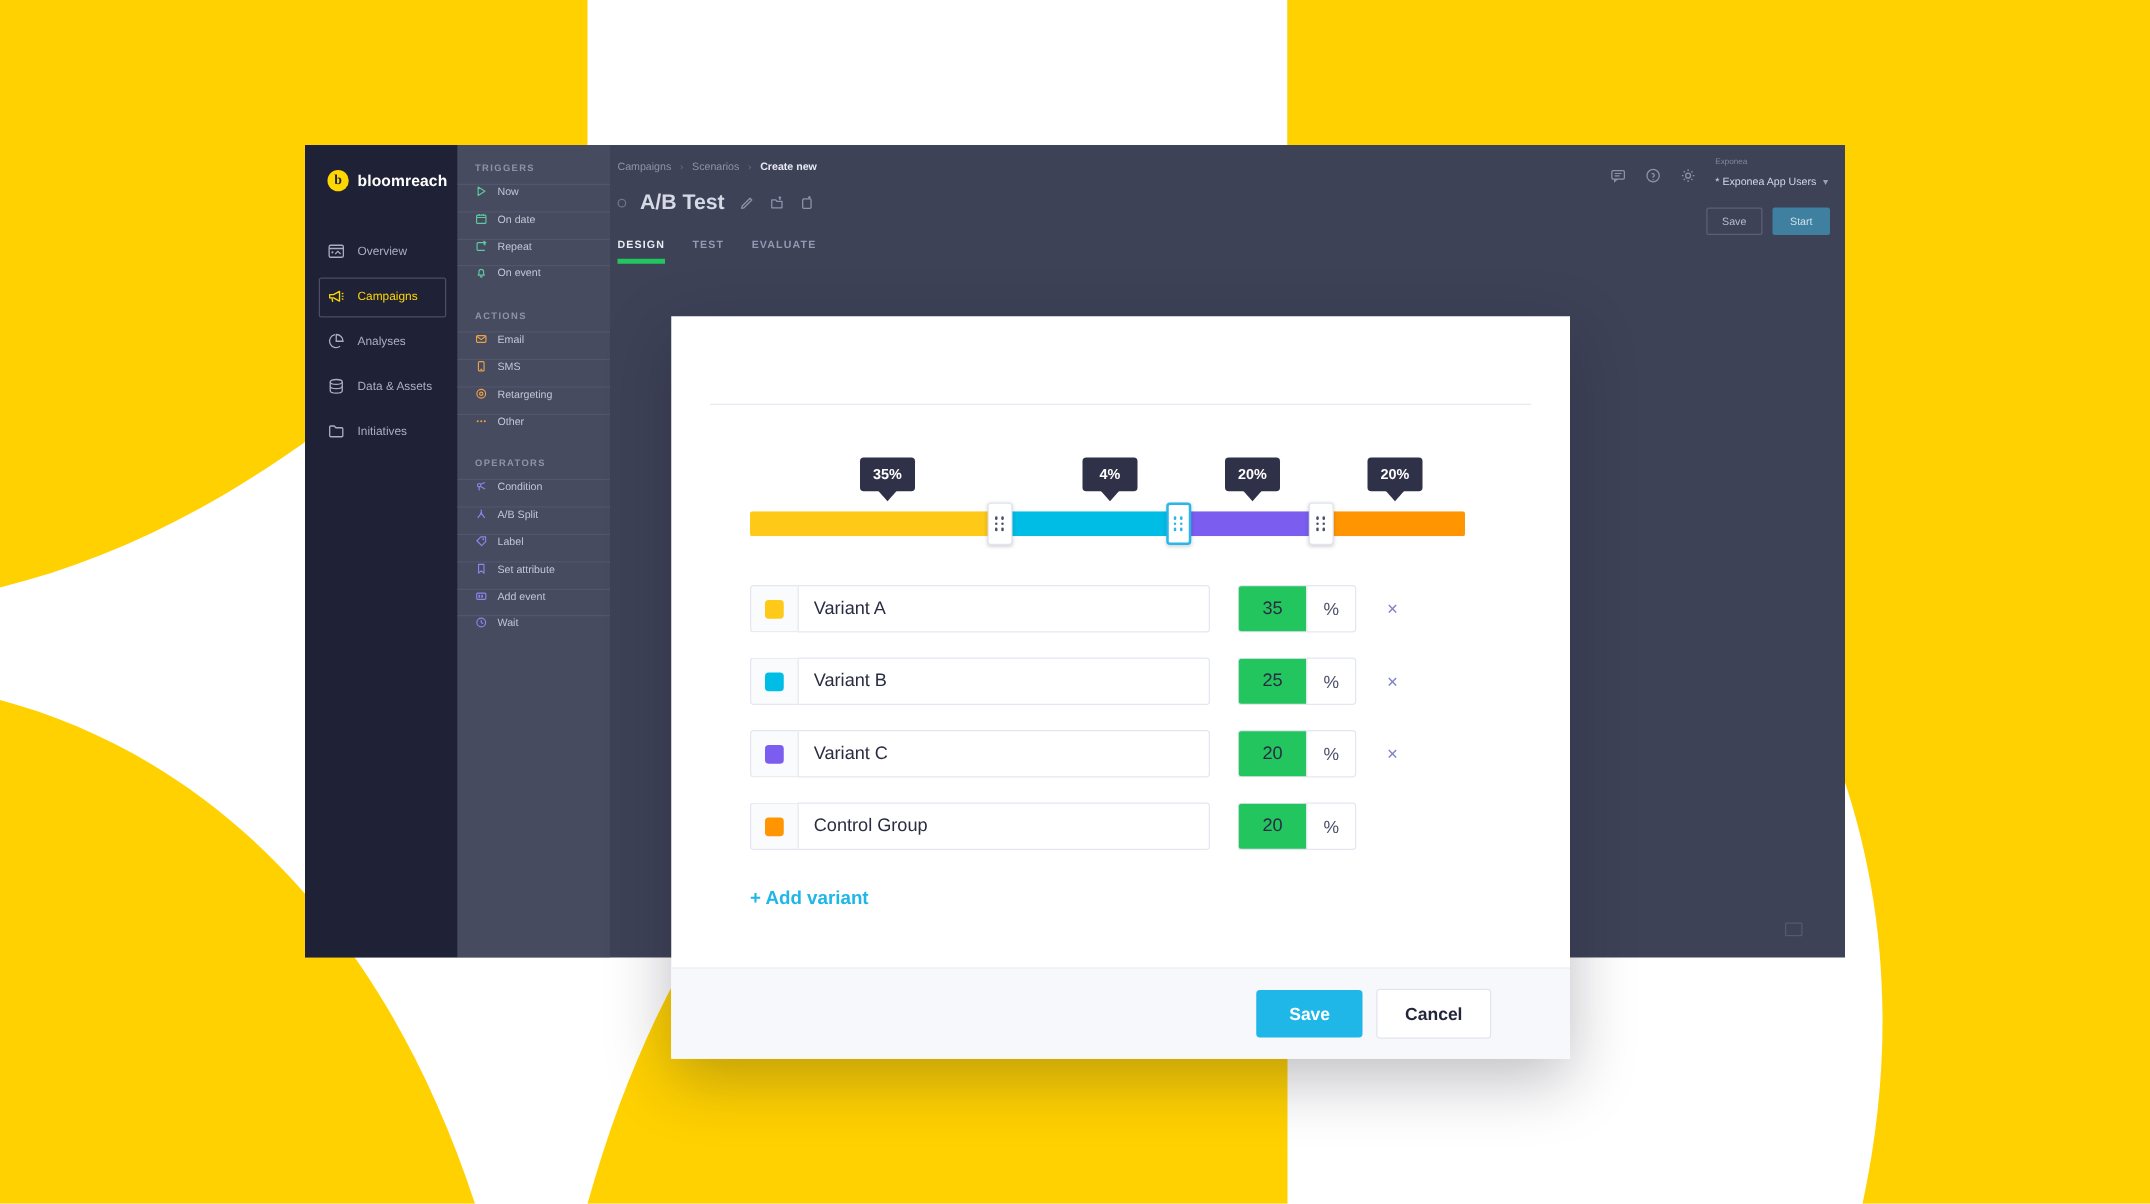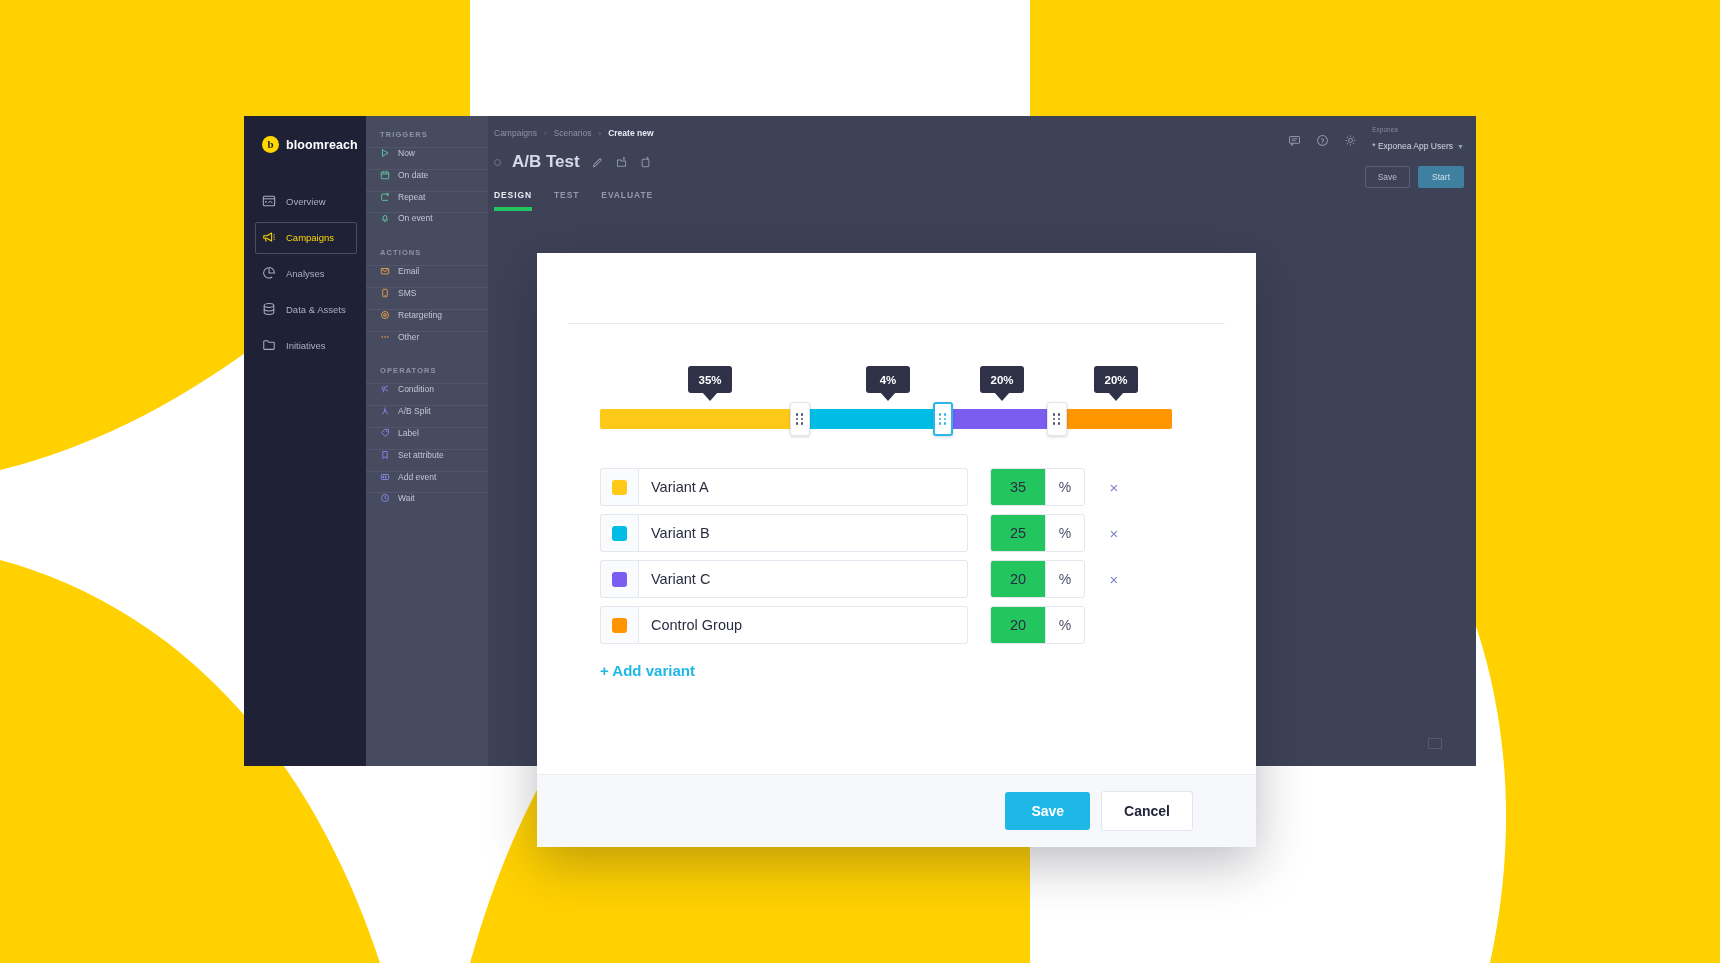--- a/index.html
+++ b/index.html
@@ -144,21 +144,21 @@
     box-shadow: 0 1px 3px rgba(30,35,60,.18);
     display: flex; align-items: center; justify-content: center;
   }
   .handle.focused { border: 2px solid #29b6e8; }
   .dots { display: grid; grid-template-columns: 3px 3px; grid-gap: 2px; }
   .dots i { width: 2.4px; height: 2.4px; background: #4a4f6b; border-radius: 50%; display: block; }
   .handle.focused .dots i { background: #29b6e8; }
 
   
   #variants { margin-top: 18px; padding-left: 32px; }
-  .vrow { display: flex; align-items: center; height: 46px; }
+  .vrow { display: flex; align-items: center; margin-bottom: 12px; height: 46px; }
   .swatch-box {
     width: 38px; height: 38px; background: #fafbfd;
     border: 1px solid #e4e7f0; border-right: none;
     border-radius: 3px 0 0 3px;
     display: flex; align-items: center; justify-content: center;
   }
   .swatch { width: 15px; height: 15px; border-radius: 3px; display: block; }
   .vname {
     width: 330px; height: 38px; border: 1px solid #e4e7f0;
     border-radius: 0 3px 3px 0; background: #ffffff;

